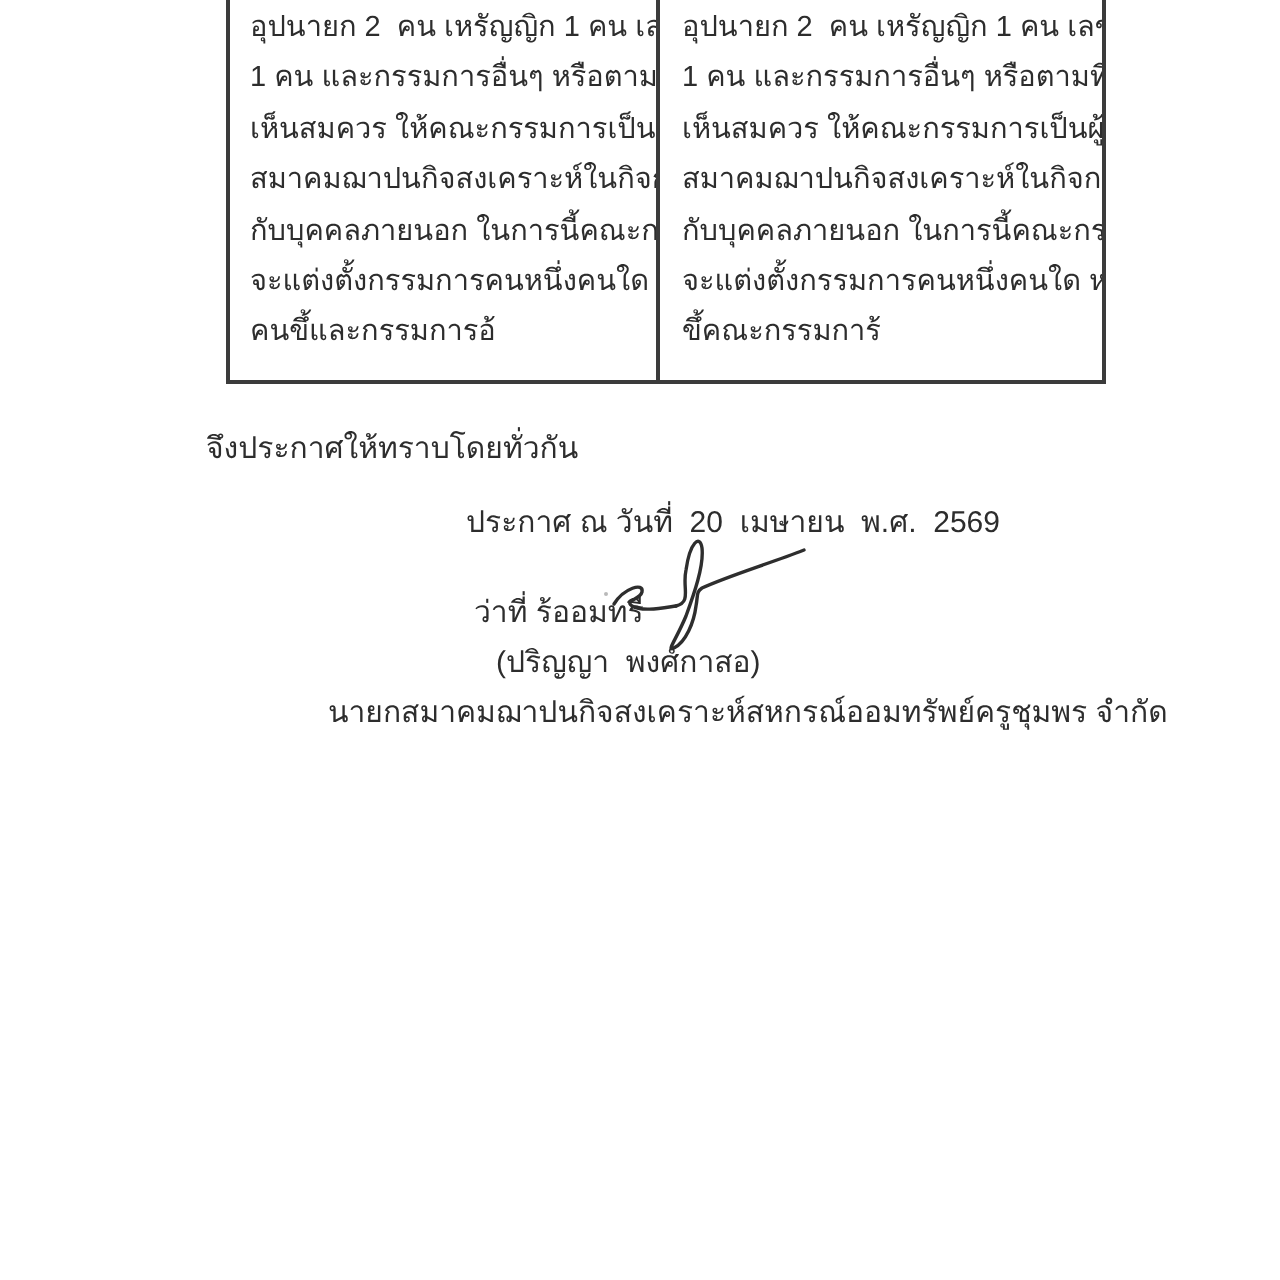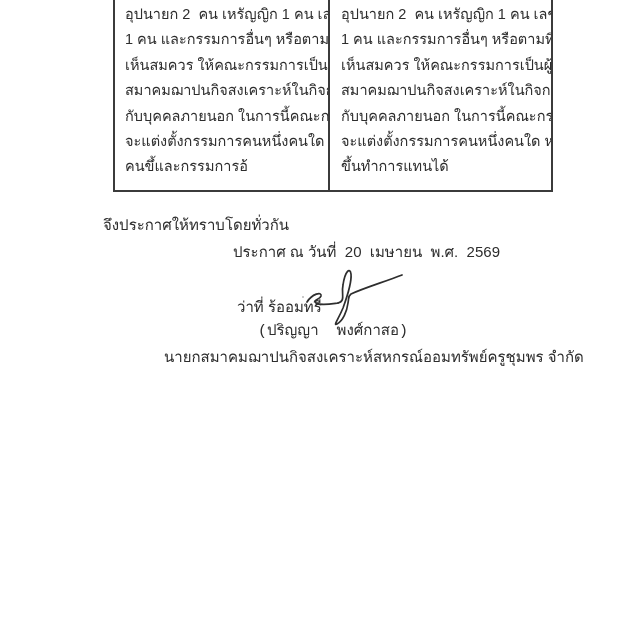--- a/index.html
+++ b/index.html
@@ -48,23 +48,23 @@
     color: #2d2d2d;
   }
   .textblock {
     position: absolute;
     font-size: 15px;
     line-height: 1.32;
     white-space: pre;
     color: #2d2d2d;
   }
   .closing   { left: 103px; top: 215px; text-align: right; }
-  .date-line { left: 233px; top: 242px; }
+  .date-line { left: 233px; top: 252px; }
   .rank      { left: 237px; top: 297px; }
-  .name      { left: 258px; top: 322px; font-family: Liberation Mono, monospace; }
+  .name      { left: 248px; top: 322px; }
   .title     { left: 152px; top: 347px; margin-left: 12px; }
   .signature {
     position: absolute;
     left: 292px;
     top: 265px;
     width: 114px;
     height: 64px;
   }
 </style>
 </head>
@@ -82,21 +82,21 @@
       <div class="line">จะแต่งตั้งกรรมการคนหนึ่งคนใด หรือหลาย</div>
       <div class="line">คนขึ้และกรรมการอ้</div>
     </div>
     <div class="cell cell-right">
       <div class="line">อุปนายก 2  คน เหรัญญิก 1 คน เลขานุการ</div>
       <div class="line">1 คน และกรรมการอื่นๆ หรือตามที่จะ</div>
       <div class="line">เห็นสมควร ให้คณะกรรมการเป็นผู้แทนของ</div>
       <div class="line">สมาคมฌาปนกิจสงเคราะห์ในกิจการเกี่ยว</div>
       <div class="line">กับบุคคลภายนอก ในการนี้คณะกรรมการ</div>
       <div class="line">จะแต่งตั้งกรรมการคนหนึ่งคนใด หรือหลายคน</div>
-      <div class="line">ขึ้นทำการแทนได้</div>
+      <div class="line">ขึ้คณะกรรมการ้</div>
     </div>
   </div>
 
   <div class="textblock closing">จึงประกาศให้ทราบโดยทั่วกัน</div>
 
   <div class="textblock date-line">ประกาศ ณ วันที่  20  เมษายน  พ.ศ.  2569</div>
 
   <div class="textblock rank">ว่าที่ ร้ออมทรี</div>
 
   <svg class="signature" viewBox="0 0 114 64" aria-hidden="true">

